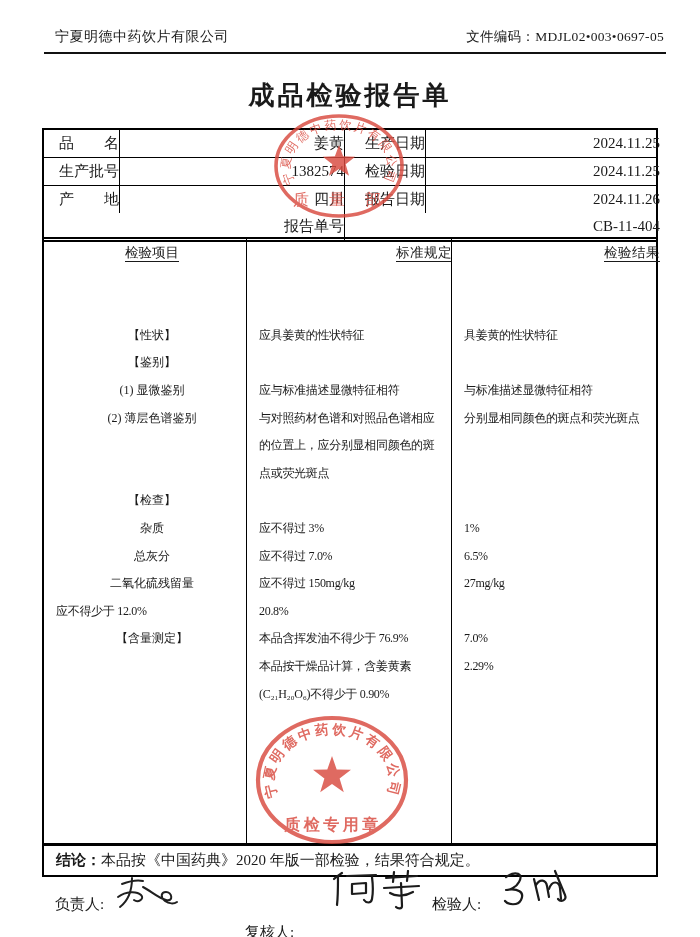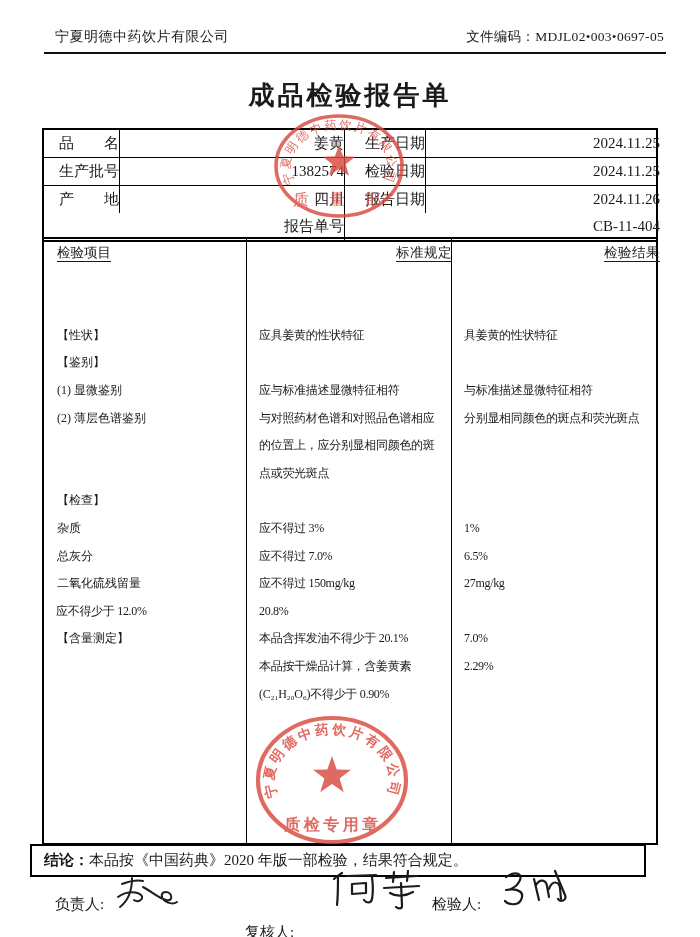--- a/index.html
+++ b/index.html
@@ -28,29 +28,29 @@
   .info-cell + .info-cell{border-left:1px solid #000;}
   .info-row.last{grid-template-columns:300px 316px;}
 
   
   .main-table{position:absolute;left:42px;top:237px;width:616px;height:608px;
               border:2px solid #000;box-sizing:border-box;}
   .vline{position:absolute;top:0;bottom:0;width:0;border-left:1px solid #000;}
   .vline.v1{left:202px;} .vline.v2{left:407px;}
   .t-row{display:grid;grid-template-columns:203px 205px 208px;height:27.6px;line-height:27.6px;}
   .t-cell{font-size:12px;box-sizing:border-box;white-space:nowrap;overflow:visible;}
-  .t-c1{padding-left:13px;}
+  .t-c1{padding-left:13px;text-align:center;}
   .t-c2{padding-left:12px;letter-spacing:-.3px;}
   .t-c3{padding-left:12px;letter-spacing:-.3px;}
   .t-head .t-cell{font-size:13.5px;}
   .t-head .t-c2,.t-head .t-c3{text-align:right;padding-left:0;letter-spacing:.5px;}
   .t-head u{text-decoration:underline;text-underline-offset:4px;}
 
   
-  .conclusion{position:absolute;left:30px;top:844px;width:616px;height:33px;
+  .conclusion{position:absolute;left:42px;top:844px;width:616px;height:33px;
               border:2px solid #000;box-sizing:border-box;line-height:29px;
               font-size:15px;padding-left:12px;}
   .conclusion b{font-weight:bold;}
 
   
   .sig-label{position:absolute;font-size:15px;top:895px;}
   .sig-label.l1{left:55px;} .sig-label.l2{left:245px;margin-top:28px;} .sig-label.l3{left:432px;}
   .sig-svg{position:absolute;}
   .sig1{left:108px;top:876px;} .sig2{left:328px;top:870px;} .sig3{left:498px;top:868px;}
 
@@ -166,21 +166,21 @@
           <div class="t-cell t-c1">二氧化硫残留量</div>
           <div class="t-cell t-c2">应不得过 150mg/kg</div>
           <div class="t-cell t-c3">27mg/kg</div>
         </div>
         <div class="t-row">
           <div class="t-cell t-c2">应不得少于 12.0%</div>
           <div class="t-cell t-c3">20.8%</div>
         </div>
         <div class="t-row">
           <div class="t-cell t-c1">【含量测定】</div>
-          <div class="t-cell t-c2">本品含挥发油不得少于 20.1%</div>
+          <div class="t-cell t-c2">本品含挥发油不得少于 76.9%</div>
           <div class="t-cell t-c3">7.0%</div>
         </div>
         <div class="t-row">
           <div class="t-cell t-c1"></div>
           <div class="t-cell t-c2">本品按干燥品计算，含姜黄素</div>
           <div class="t-cell t-c3">2.29%</div>
         </div>
         <div class="t-row">
           <div class="t-cell t-c1"></div>
           <div class="t-cell t-c2">(C₂₁H₂₀O₆)不得少于 0.90%</div>

